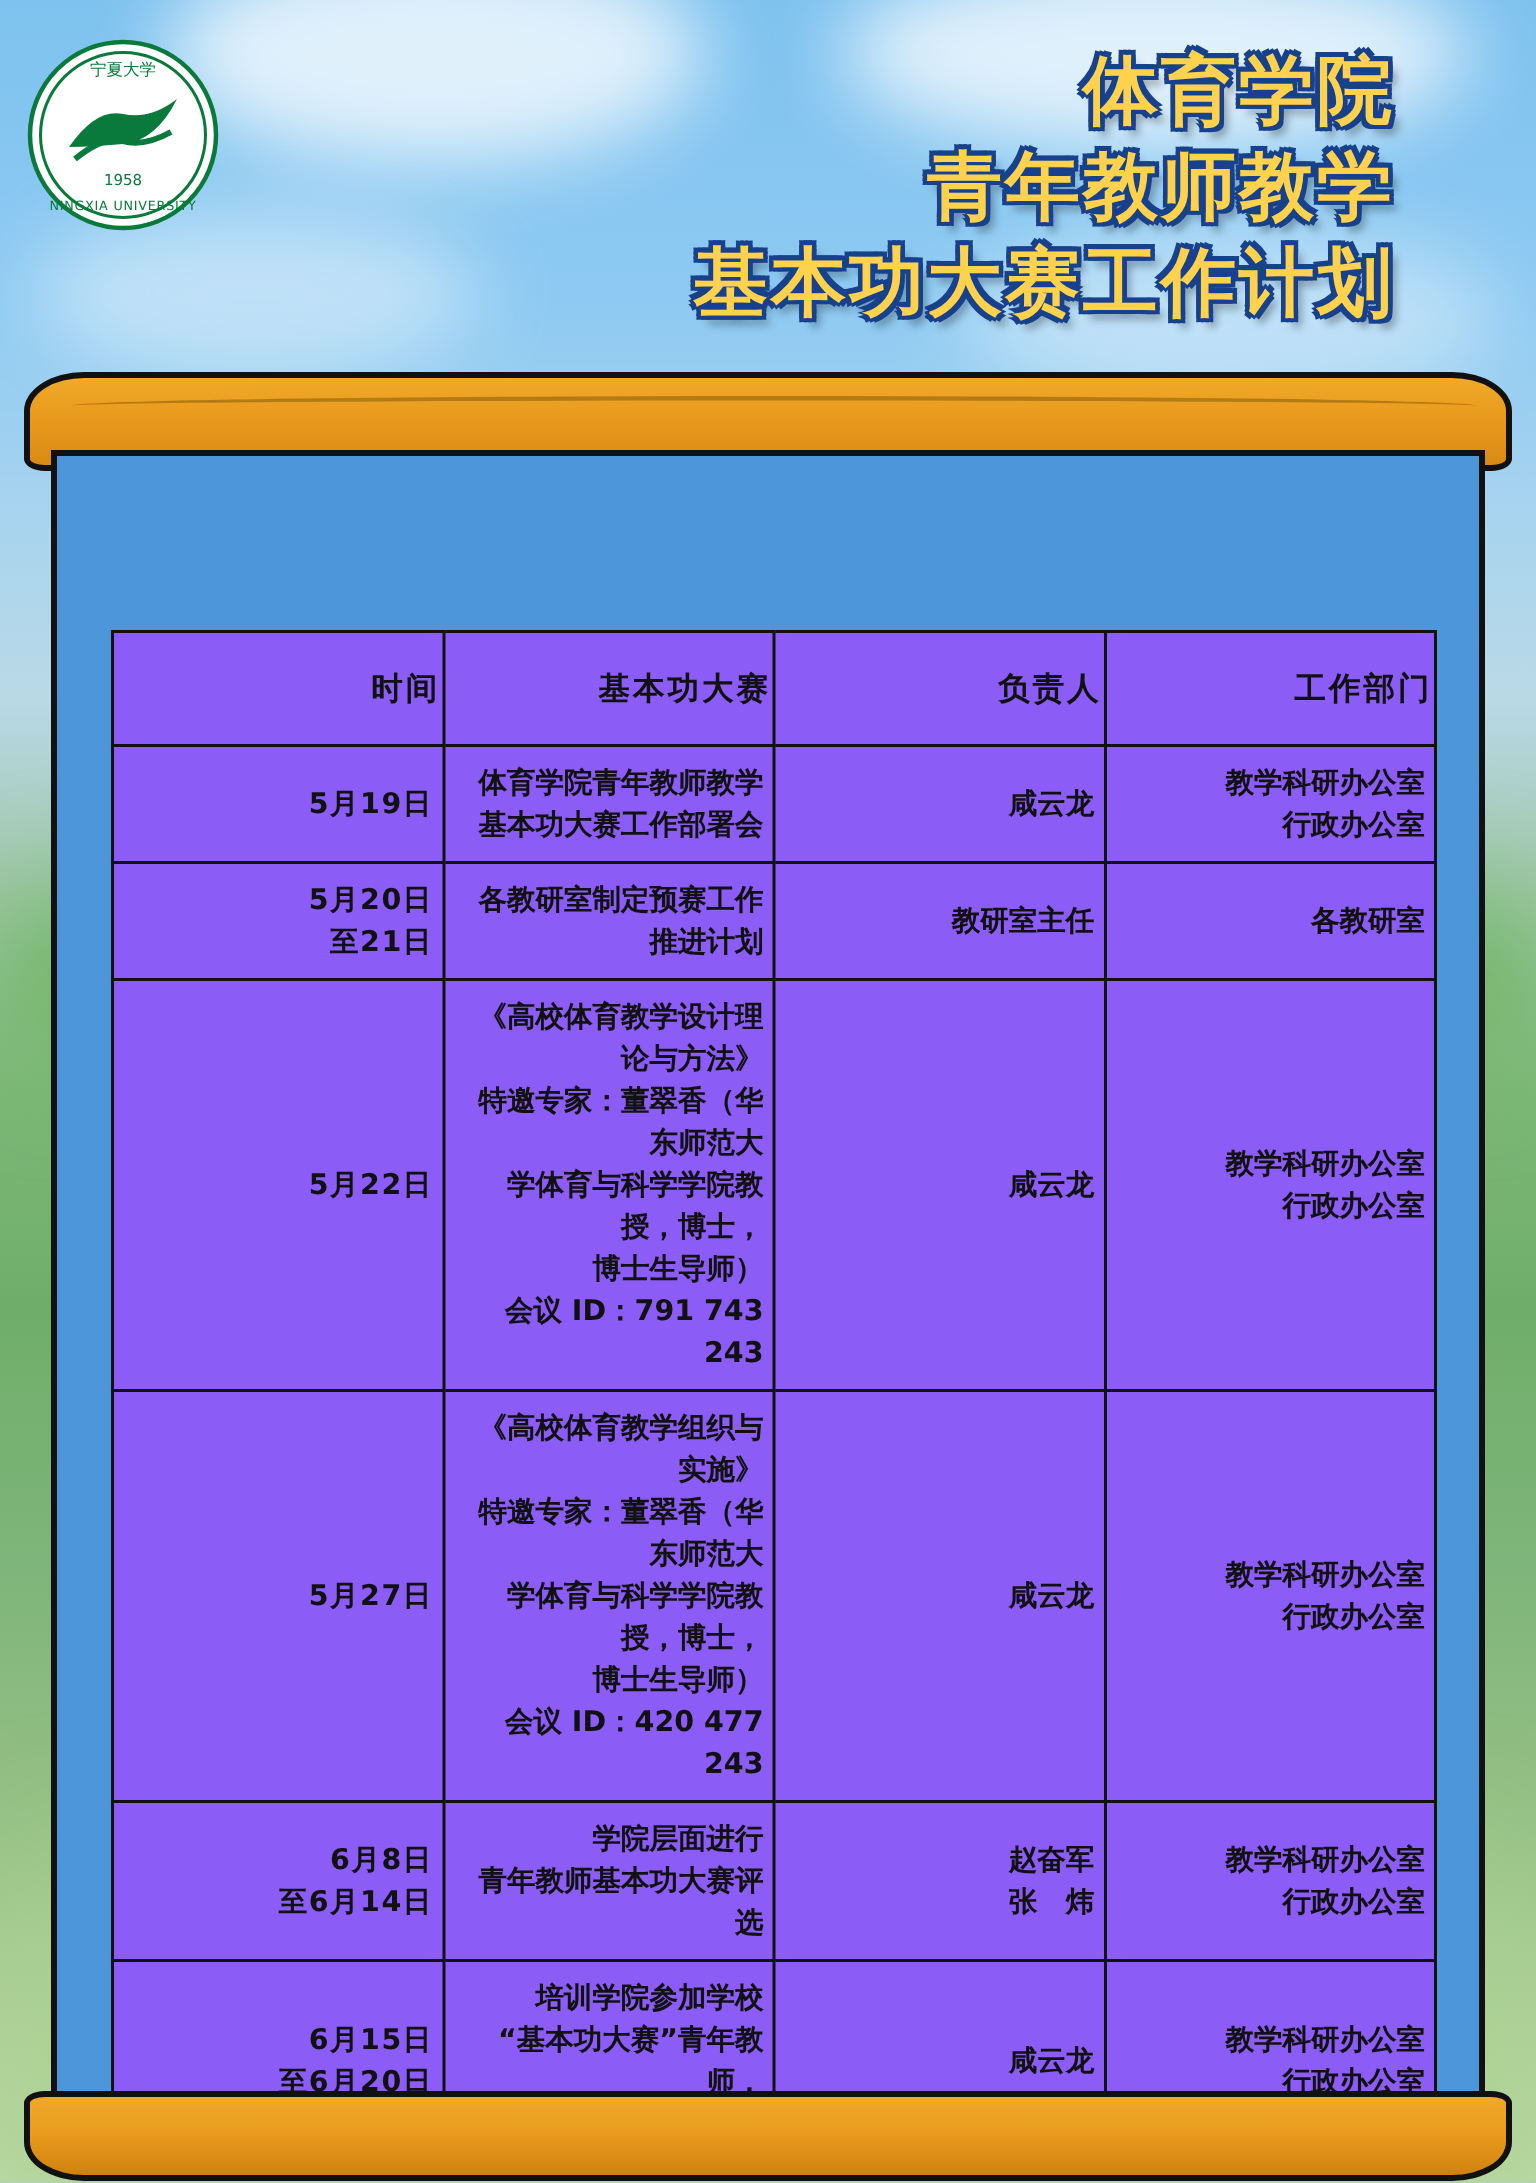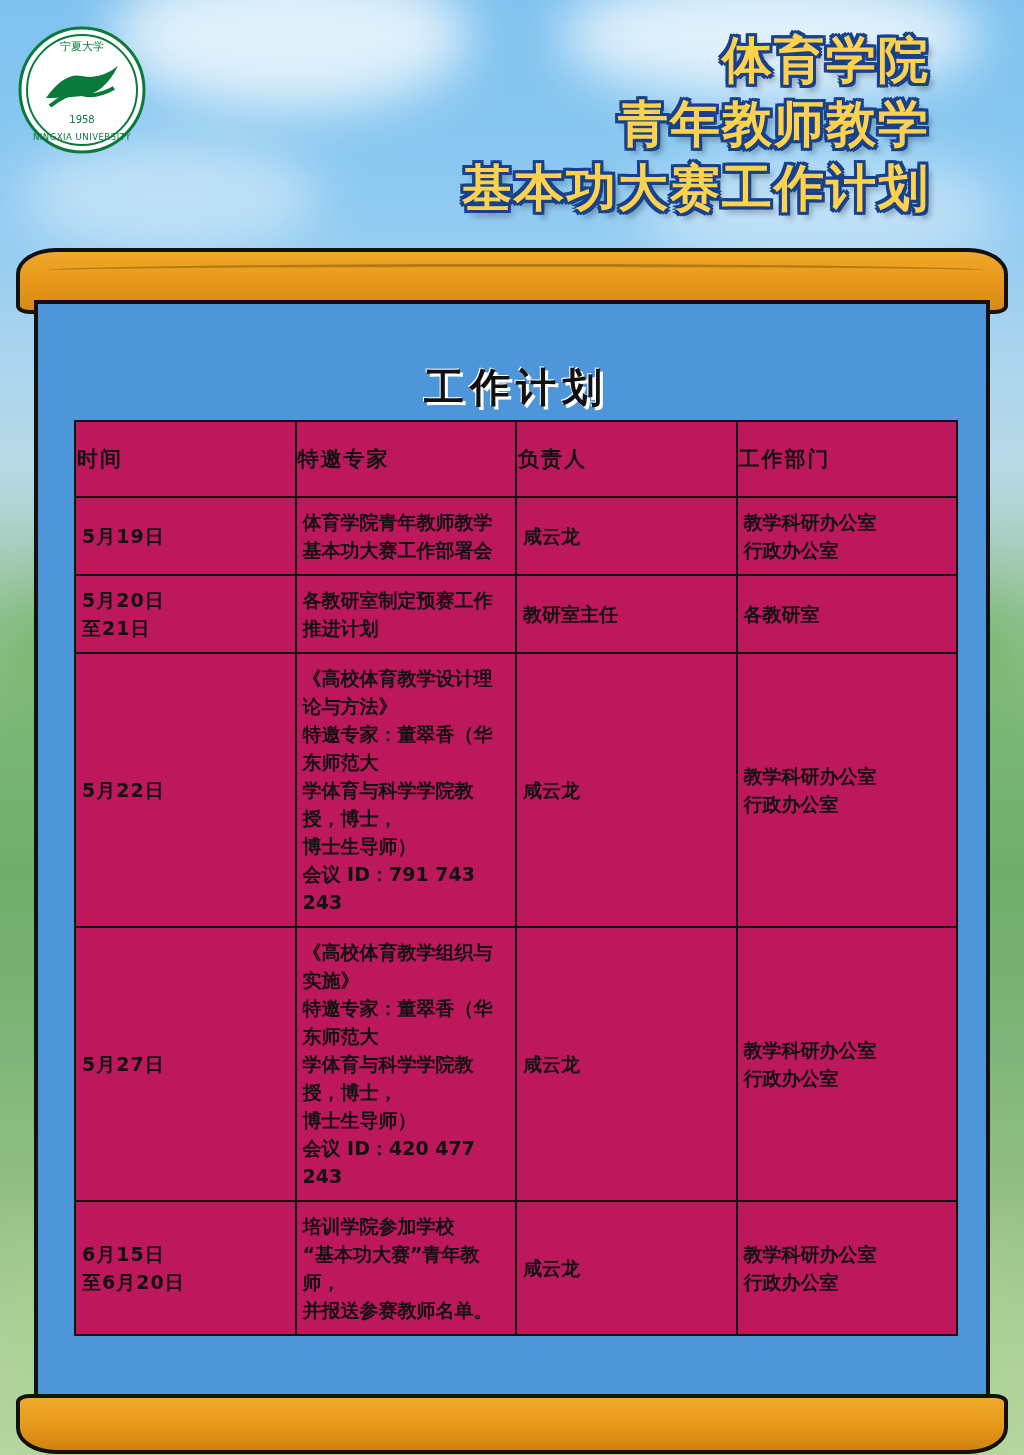--- a/index.html
+++ b/index.html
@@ -139,25 +139,25 @@
     position: absolute;
     left: 36px;
     top: 116px;
     width: 884px;
     border-collapse: collapse;
     table-layout: fixed;
   }
   table.plan th, table.plan td {
     border: 2px solid #111;
     color: #111;
-    text-align: left;
+    text-align: right;
     vertical-align: middle;
     font-family: "DejaVu Sans", "Liberation Sans", sans-serif;
     font-weight: bold;
-    background: #be185d;
+    background: #8b5cf6;
   }
   table.plan th {
     height: 72px;
     font-size: 21px;
     letter-spacing: 2px;
   }
   table.plan td {
     font-size: 19px;
     line-height: 28px;
     padding: 10px 6px;
@@ -190,27 +190,26 @@
   </svg>
 </div>
 
 <div class="poster-title">体育学院
 青年教师教学
 基本功大赛工作计划</div>
 
 <div class="board-wrap">
   <div class="scroll-top"></div>
   <div class="scroll-body">
-    <div class="board-title">工作计划</div>
 
     <table class="plan">
       <thead>
         <tr>
           <th>时间</th>
-          <th>特邀专家</th>
+          <th>基本功大赛</th>
           <th>负责人</th>
           <th>工作部门</th>
         </tr>
       </thead>
       <tbody>
         <tr>
           <td class="c-time">5月19日</td>
           <td class="c-work">体育学院青年教师教学
 基本功大赛工作部署会</td>
           <td class="c-person">咸云龙</td>
@@ -241,20 +240,30 @@
           <td class="c-work">《高校体育教学组织与实施》
 特邀专家：董翠香（华东师范大
 学体育与科学学院教授，博士，
 博士生导师）
 会议 ID：420 477 243</td>
           <td class="c-person">咸云龙</td>
           <td class="c-dept">教学科研办公室
 行政办公室</td>
         </tr>
         <tr>
+          <td class="c-time">6月8日
+至6月14日</td>
+          <td class="c-work">学院层面进行
+青年教师基本功大赛评选</td>
+          <td class="c-person">赵奋军
+张　炜</td>
+          <td class="c-dept">教学科研办公室
+行政办公室</td>
+        </tr>
+        <tr>
           <td class="c-time">6月15日
 至6月20日</td>
           <td class="c-work">培训学院参加学校
 “基本功大赛”青年教师，
 并报送参赛教师名单。</td>
           <td class="c-person">咸云龙</td>
           <td class="c-dept">教学科研办公室
 行政办公室</td>
         </tr>
       </tbody>

